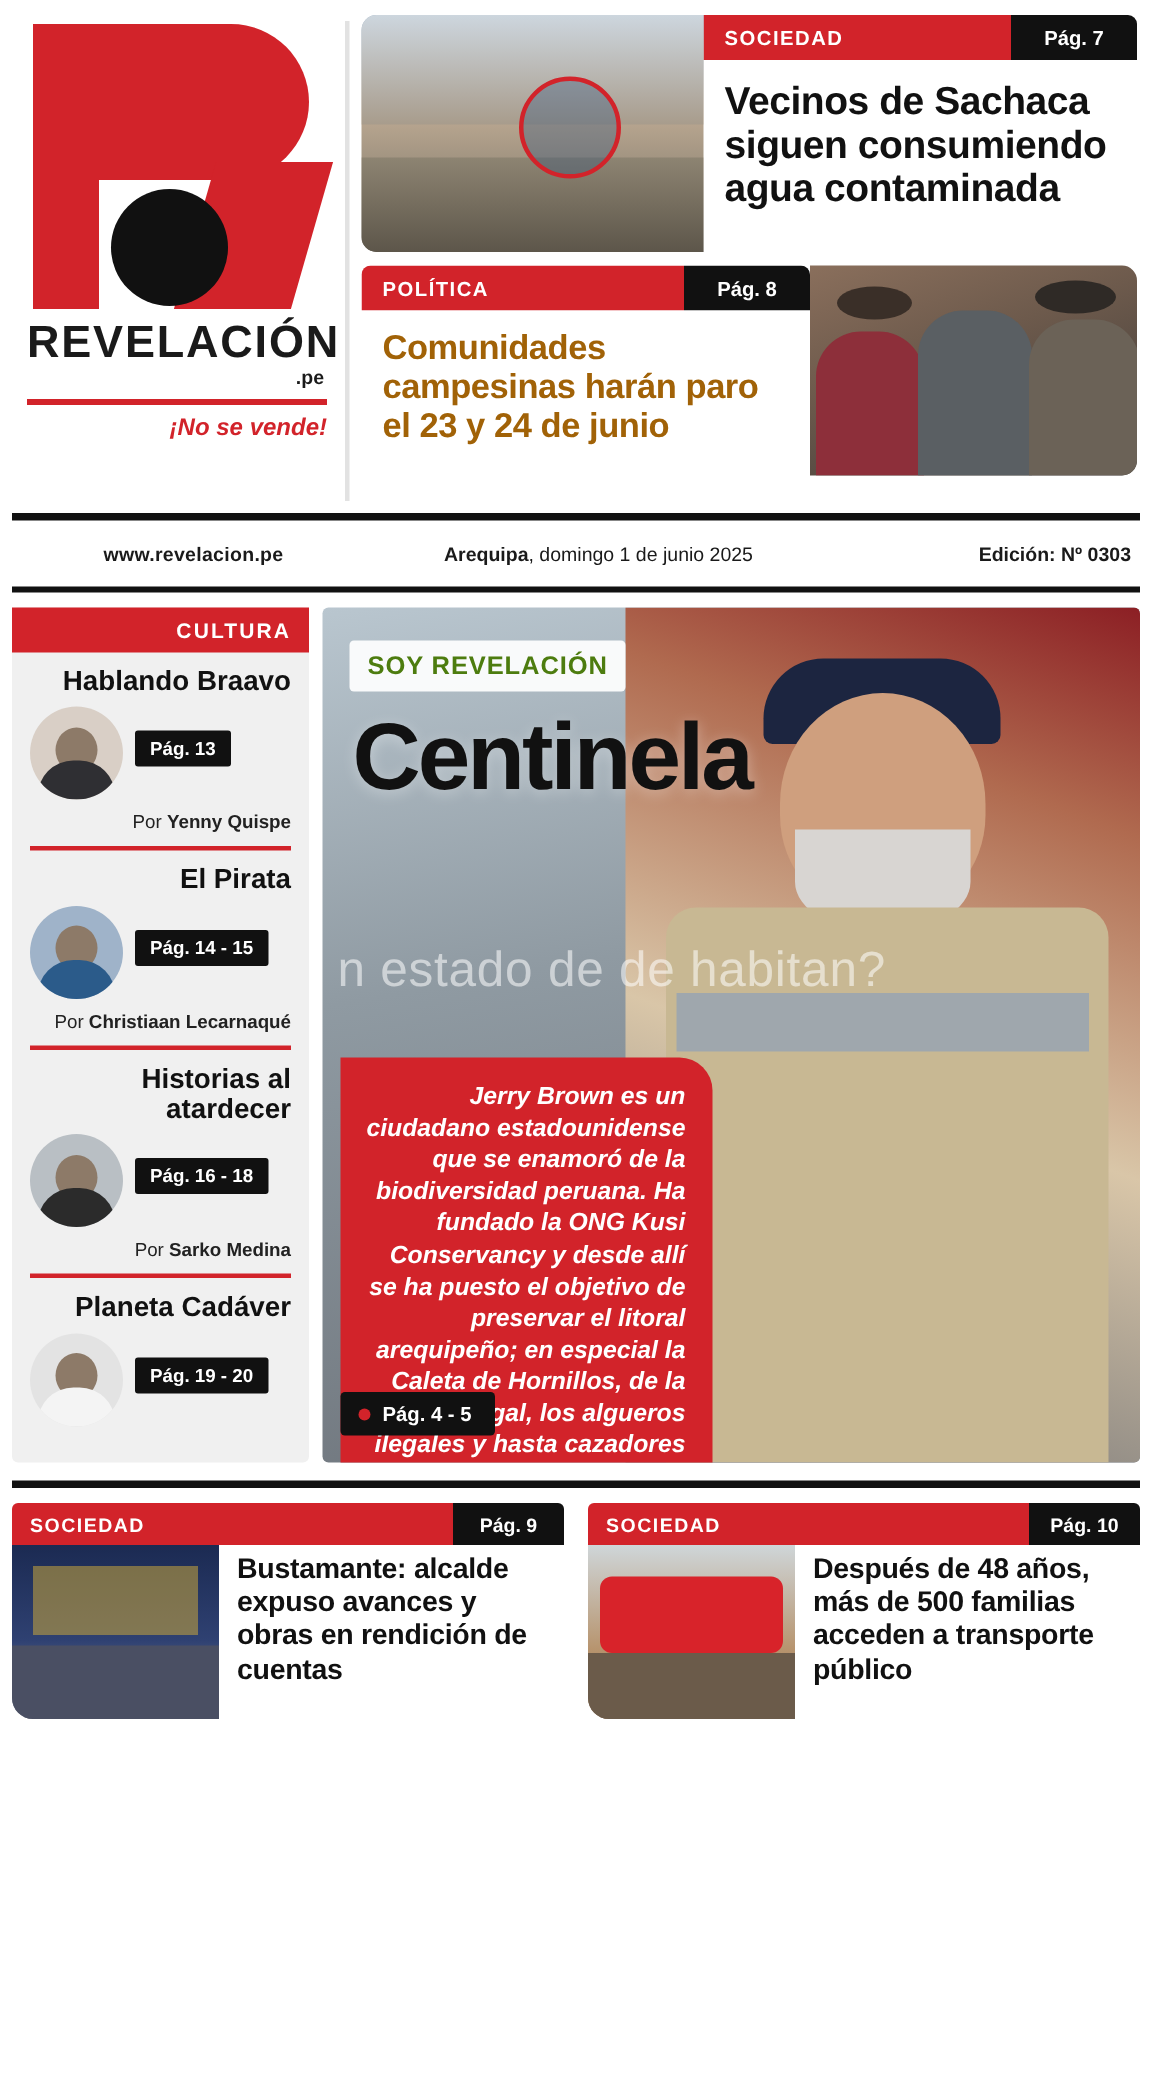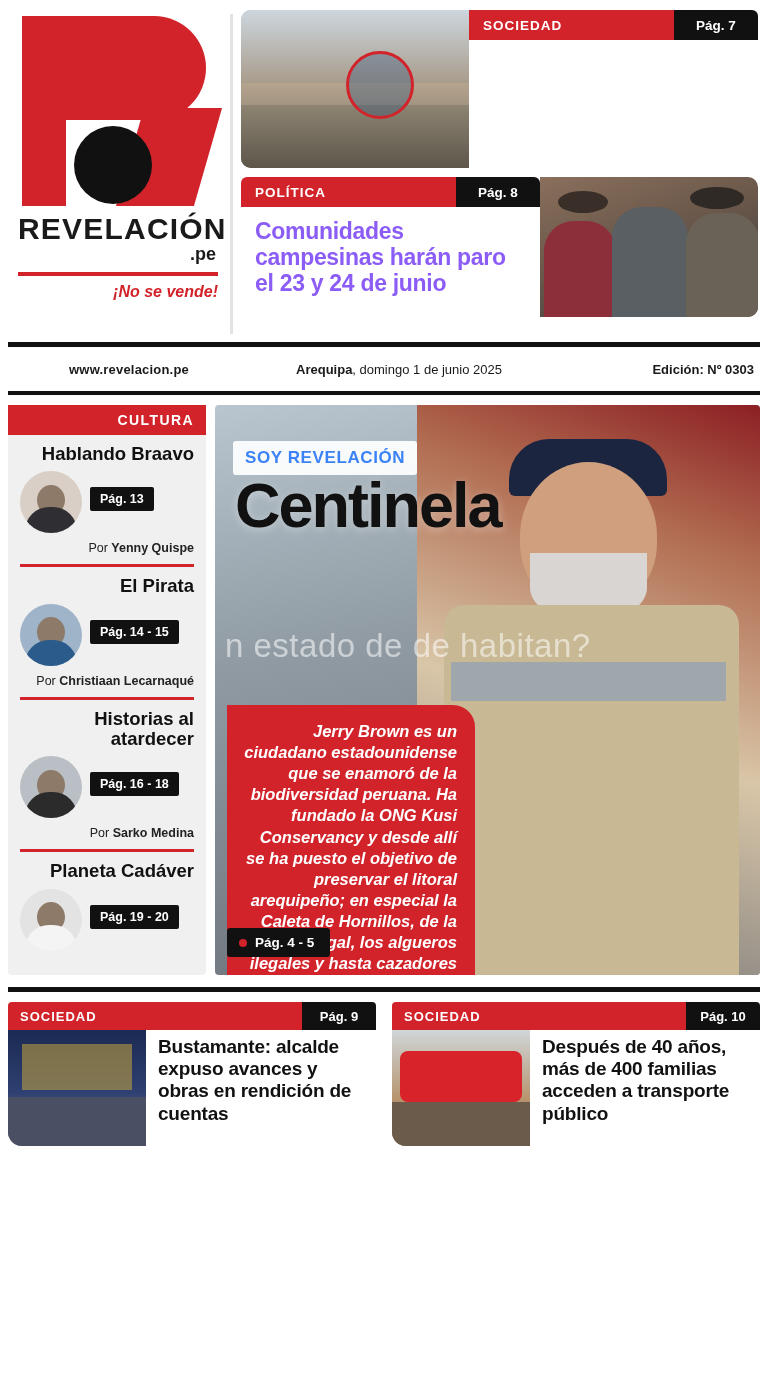--- a/index.html
+++ b/index.html
@@ -57,21 +57,21 @@
   }
   .logo-word {
     font-size: 30px;
     font-weight: 800;
     letter-spacing: 1.2px;
     color: #1a1a1a;
     margin-top: 6px;
   }
   .logo-tld {
     text-align: right;
-    font-size: 18px;
+    font-size: 13px;
     font-weight: 700;
     color: #1a1a1a;
     margin-top: -2px;
     padding-right: 4px;
   }
   .logo-rule {
     height: 4px; background: #d2232a;
     margin-top: 7px;
     width: 200px;
   }
@@ -141,21 +141,21 @@
     font-size: 26px; line-height: 1.12;
     font-weight: 800; color: #111;
     padding: 13px 12px 0 14px;
     letter-spacing: -0.3px;
   }
 
   .story-b { display: flex; height: 140px; }
   .story-b .txt { flex: 1; display: flex; flex-direction: column; }
   .story-b .headline {
     font-size: 23px; line-height: 1.12;
-    font-weight: 800; color: #8b5cf6;
+    font-weight: 800; color: #a16207;
     padding: 12px 10px 0 14px;
     letter-spacing: -0.3px;
   }
   .story-b .photo {
     width: 218px; height: 140px;
     border-radius: 0 10px 10px 0;
     overflow: hidden;
     position: relative;
     background: linear-gradient(160deg,#8a6f5c 0%,#6d5a4c 40%,#3d3a38 100%);
   }
@@ -262,23 +262,23 @@
   }
   .feature .photo-man .vest {
     position:absolute; left: 8%; top: 35%; width: 86%; height: 65%;
     background:#c8b893; border-radius: 20px 20px 0 0;
   }
   .feature .photo-man .stripe {
     position:absolute; left: 10%; top: 45%; width: 80%; height: 7%;
     background:#9fa7ad;
   }
   .feature .soy {
-    position: absolute; left: 18px; top: 36px;
+    position: absolute; left: 18px; top: 22px;
     background: rgba(255,255,255,.92);
-    color: #3b82f6; font-weight: 800; font-size: 17px; letter-spacing: .6px;
+    color: #4d7c0f; font-weight: 800; font-size: 17px; letter-spacing: .6px;
     padding: 7px 12px; border-radius: 3px;
   }
   .feature .h1 {
     position: absolute; left: 20px; top: 72px;
     font-size: 63px; font-weight: 800; color: #111;
     letter-spacing: -2px; line-height: .92;
     text-shadow: 0 2px 10px rgba(255,255,255,.35);
   }
   .feature .h2 {
     position: absolute; left: 20px; top: 138px;
@@ -363,20 +363,21 @@
       <div class="story-a">
         <div class="photo">
           <div class="hill"></div>
             <div class="rubble"></div>
         </div>
         <div class="txt">
           <div class="kicker-row">
             <div class="kicker">SOCIEDAD</div>
             <div class="pagetag">Pág. 7</div>
           </div>
+          <div class="headline-a">Vecinos de Sachaca siguen consumiendo agua contaminada</div>
         </div>
       </div>
 
       <div class="story-b">
         <div class="txt">
           <div class="kicker-row b">
             <div class="kicker">POLÍTICA</div>
             <div class="pagetag">Pág. 8</div>
           </div>
           <div class="headline">Comunidades campesinas harán paro el 23 y 24 de junio</div>
@@ -506,19 +507,19 @@
     <div class="bcard two">
       <div class="krow">
         <div class="kick">SOCIEDAD</div>
         <div class="pg">Pág. 10</div>
       </div>
       <div class="body">
         <div class="ph">
             <div class="bus"></div>
             <div class="crowd"></div>
           </div>
-        <div class="htxt">Después de 40 años, más de 400 familias acceden a transporte público</div>
+        <div class="htxt">Después de 48 años, más de 500 familias acceden a transporte público</div>
       </div>
     </div>
 
   </div>
 
 </div>
 
 </body></html>

